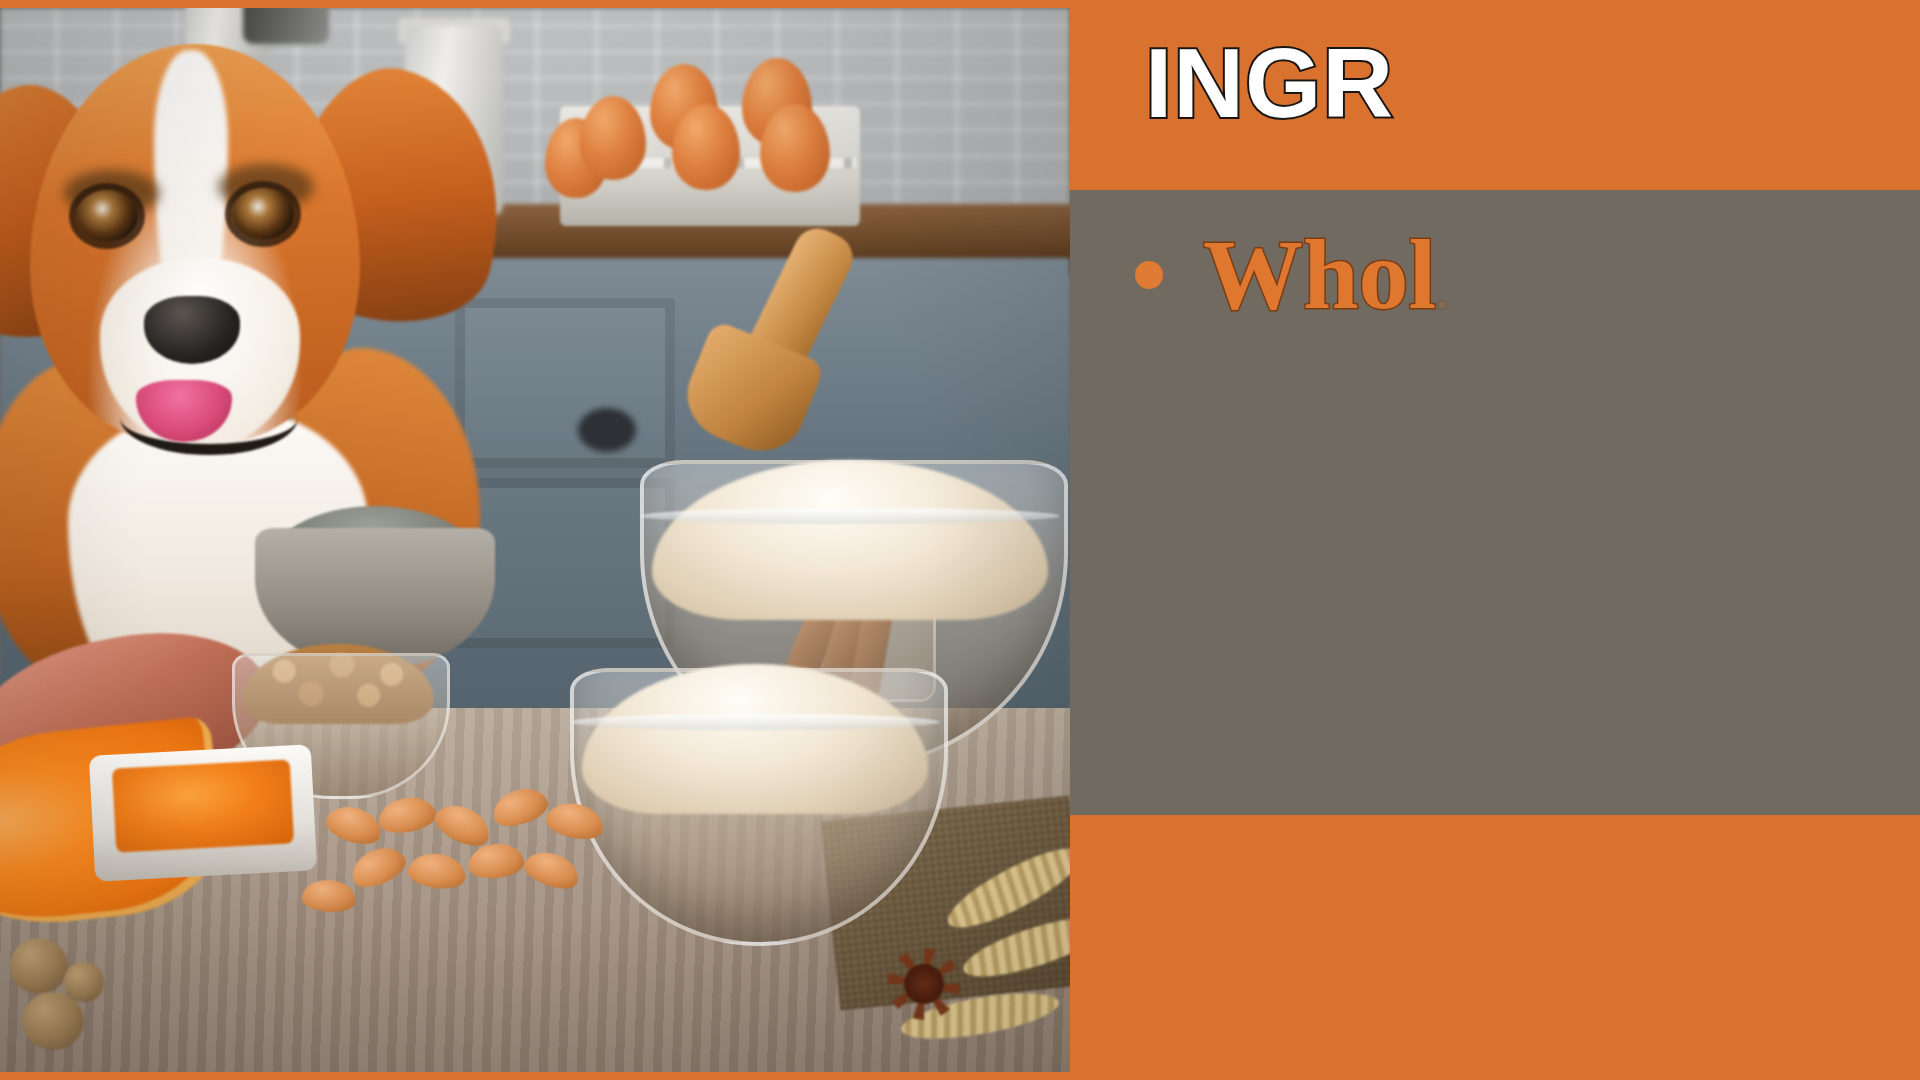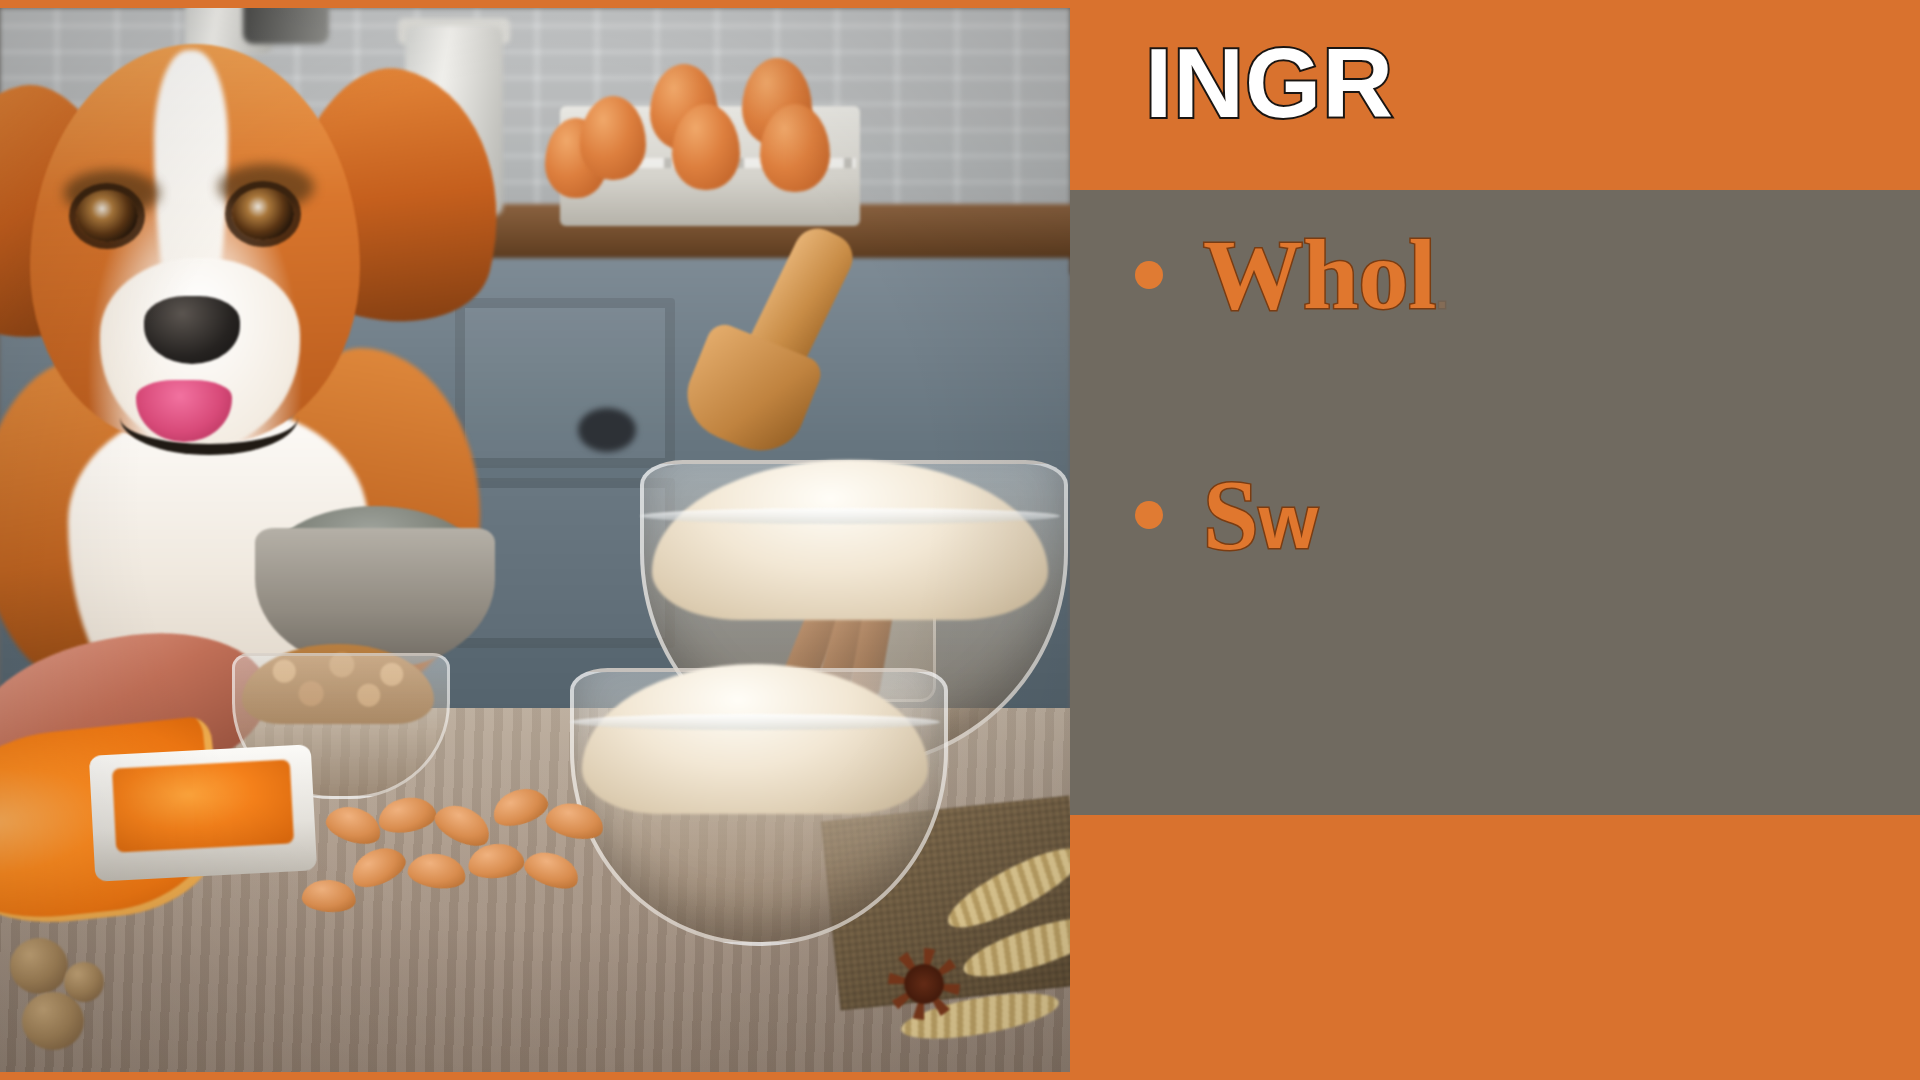--- a/index.html
+++ b/index.html
@@ -628,21 +628,17 @@
       <div class="slide-title">INGR</div>
     </div>
 
     <div class="body-panel">
 
       <div class="bullet-row bullet-row-1">
         <span class="bullet-dot"></span>
         <span class="bullet-text"><span class="lead">Whol</span><span class="ghost">.</span></span>
       </div>
 
-      <div class="bullet-row bullet-row-2">
-        <span class="bullet-dot"></span>
-        <span class="bullet-text"><span class="lead">S</span><span class="rest">w</span></span>
-      </div>
 
     </div>
   </div>
 
 </div>
 
 </body></html>

